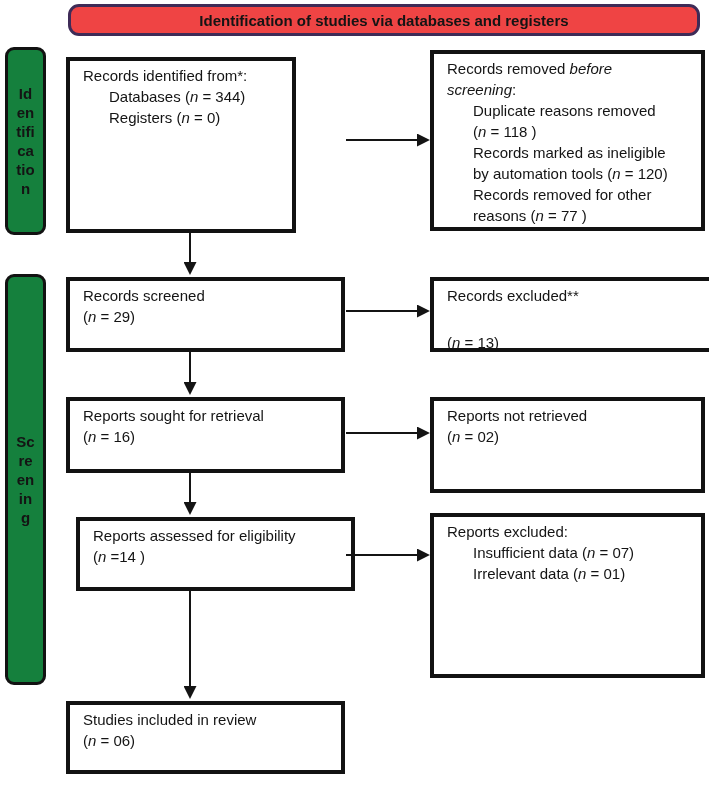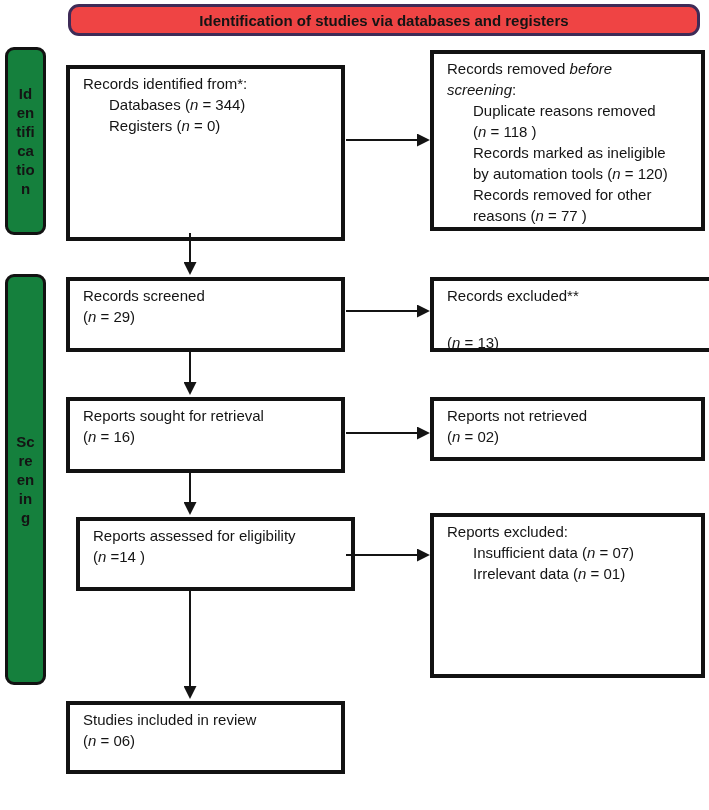--- a/index.html
+++ b/index.html
@@ -54,26 +54,26 @@
     border: 4px solid #121212;
     box-sizing: border-box;
     display: flex;
     flex-direction: column;
     justify-content: flex-start;
     padding: 4px 8px 4px 13px;
     font-size: 15px;
   }
   .box .line { white-space: pre; line-height: 21px; }
   .box .line.ind { padding-left: 26px; }
-  .box-a  { left: 66px;  top: 65px;  width: 279px; height: 176px; }
+  .box-a  { left: 66px;  top: 57px;  width: 230px; height: 176px; }
   .box-r1 { left: 430px; top: 50px;  width: 275px; height: 181px; }
   .box-b  { left: 66px;  top: 277px; width: 279px; height: 75px; }
   .box-r2 { left: 430px; top: 277px; width: 305px; height: 75px; gap: 26px; }
   .box-c  { left: 66px;  top: 397px; width: 279px; height: 76px; }
-  .box-r3 { left: 430px; top: 397px; width: 275px; height: 64px; }
+  .box-r3 { left: 430px; top: 397px; width: 275px; height: 96px; }
   .box-d  { left: 76px;  top: 517px; width: 279px; height: 74px; }
   .box-r4 { left: 430px; top: 513px; width: 275px; height: 165px; }
   .box-e  { left: 66px;  top: 701px; width: 279px; height: 73px; }
   .arrows {
     position: absolute;
     left: 0; top: 0;
     pointer-events: none;
   }
   .arrows line { stroke: #141414; stroke-width: 2; }
 </style>

